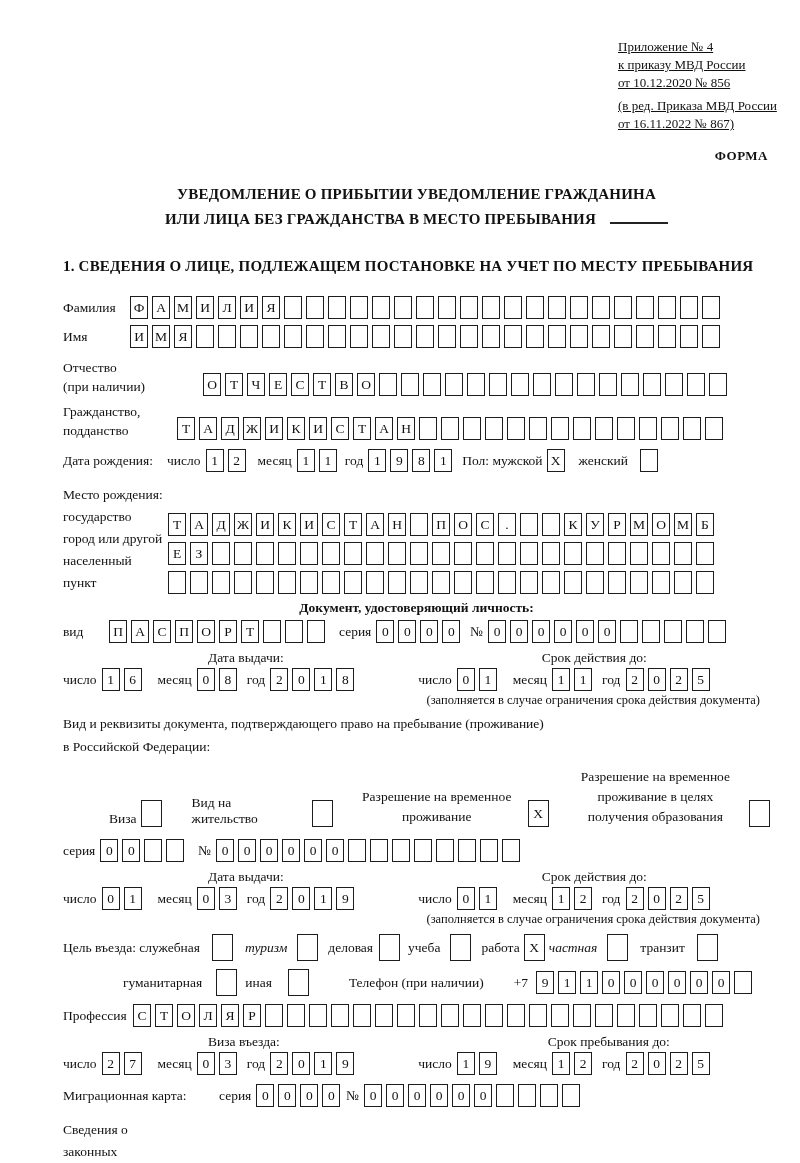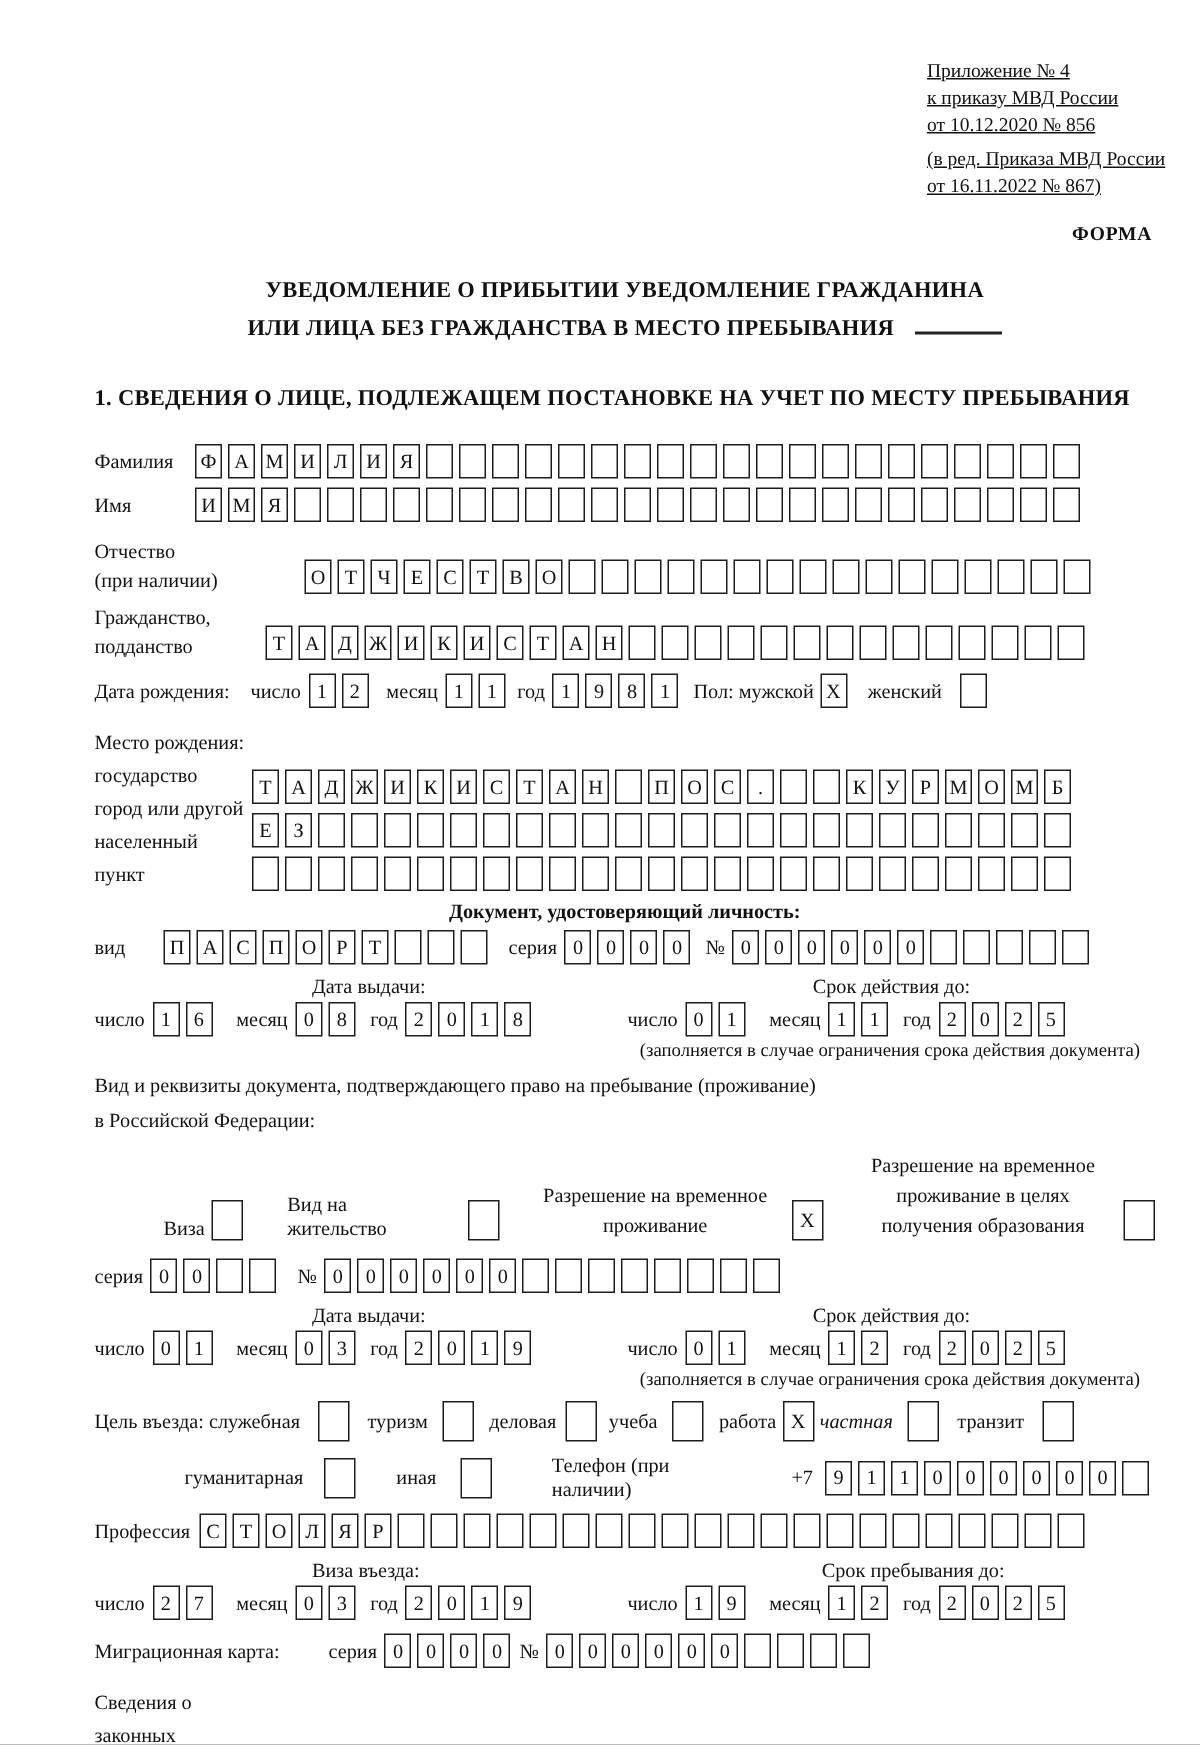--- a/index.html
+++ b/index.html
@@ -481,21 +481,21 @@
         <span class="box">5</span>
       </span>
   </div>
   <div class="note">(заполняется в случае ограничения срока действия документа)</div>
 
   <div class="row" style="margin-top:7px;">
     <span>Цель въезда: служебная</span>
     <span class="boxrow cbf" style="margin-left:12px;">
         <span class="box"></span>
       </span>
-    <span style="margin-left:12px;">туризм</span>
+    <span style="margin-left:12px;font-style:italic;">туризм</span>
     <span class="boxrow cbf" style="margin-left:10px;">
         <span class="box"></span>
       </span>
     <span style="margin-left:10px;">деловая</span>
     <span class="boxrow cbf" style="margin-left:6px;">
         <span class="box"></span>
       </span>
     <span style="margin-left:8px;">учеба</span>
     <span class="boxrow cbf" style="margin-left:10px;">
         <span class="box"></span>
@@ -512,21 +512,21 @@
     <span class="boxrow cbf" style="margin-left:12px;">
         <span class="box"></span>
       </span>
   </div>
 
   <div class="row" style="margin-top:8px;">
     <span style="margin-left:60px;">гуманитарная</span>
     <span class="boxrow cbf" style="margin-left:14px;">
         <span class="box"></span>
       </span>
-    <span style="margin-left:27px;">иная</span>
+    <span style="margin-left:8px;">иная</span>
     <span class="boxrow cbf" style="margin-left:16px;">
         <span class="box"></span>
       </span>
     <span style="margin-left:40px;">Телефон (при наличии)</span>
     <span style="margin-left:30px;">+7</span>
     <span class="boxrow" style="margin-left:8px;">
         <span class="box">9</span>
         <span class="box">1</span>
         <span class="box">1</span>
         <span class="box">0</span>

